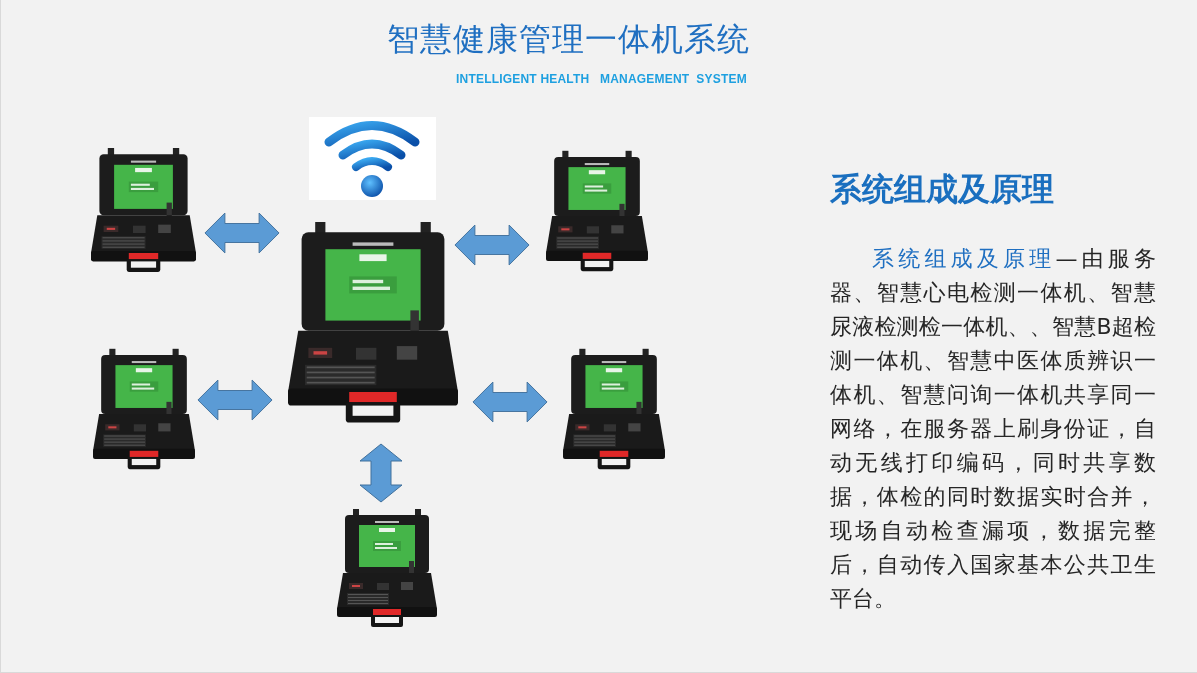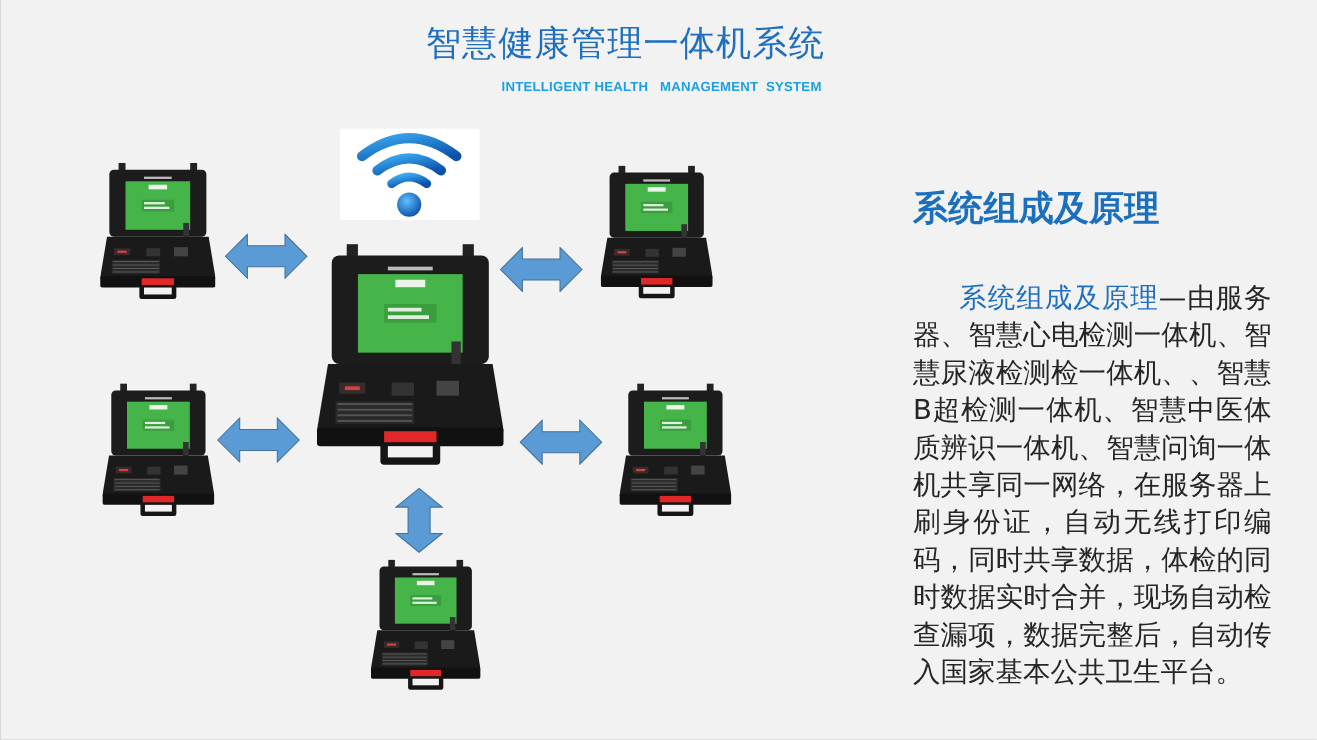--- a/index.html
+++ b/index.html
@@ -31,22 +31,22 @@
   .device svg { width: 100%; height: 100%; display: block; }
 
   .arrow { position: absolute; }
   .arrow svg { width: 100%; height: 100%; display: block; }
 
   .section-heading {
     position: absolute; left: 829px; top: 168px;
     font-size: 32px; font-weight: bold; color: #1a6fbf; white-space: nowrap;
   }
   .desc {
-    position: absolute; left: 829px; top: 254px; width: 326px;
-    font-size: 25px; line-height: 34px; color: #262626;
+    position: absolute; left: 829px; top: 242px; width: 326px;
+    font-size: 22px; line-height: 34px; color: #262626;
     text-indent: 42px; text-align: justify;
   }
   .desc .hl { color: #1f6fc1; }
 </style>
 </head>
 <body>
 
 <div class="title-cn">智慧健康管理一体机系统</div>
 <div class="title-en">INTELLIGENT HEALTH   MANAGEMENT  SYSTEM</div>
 

